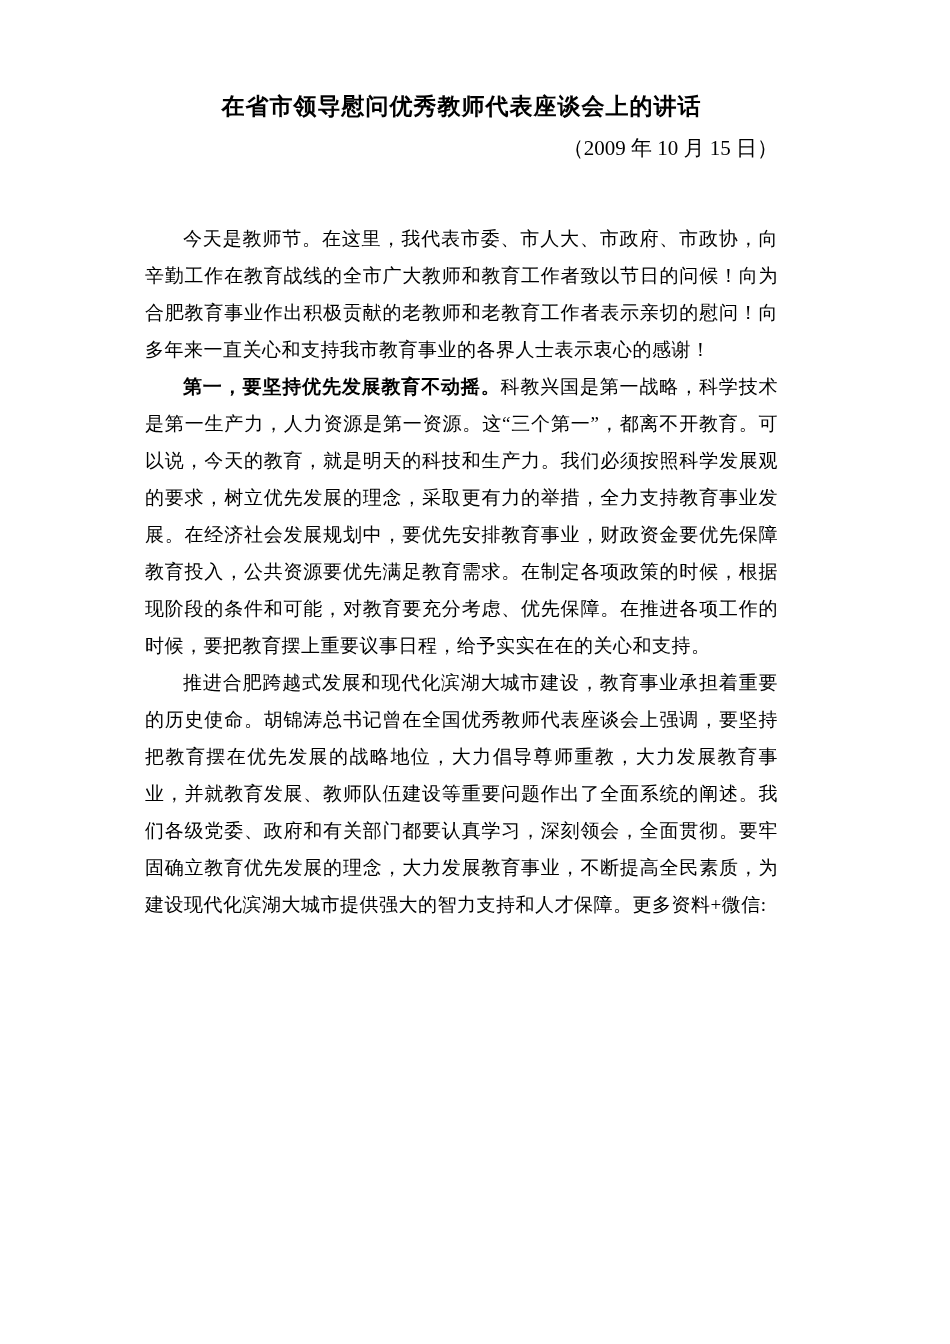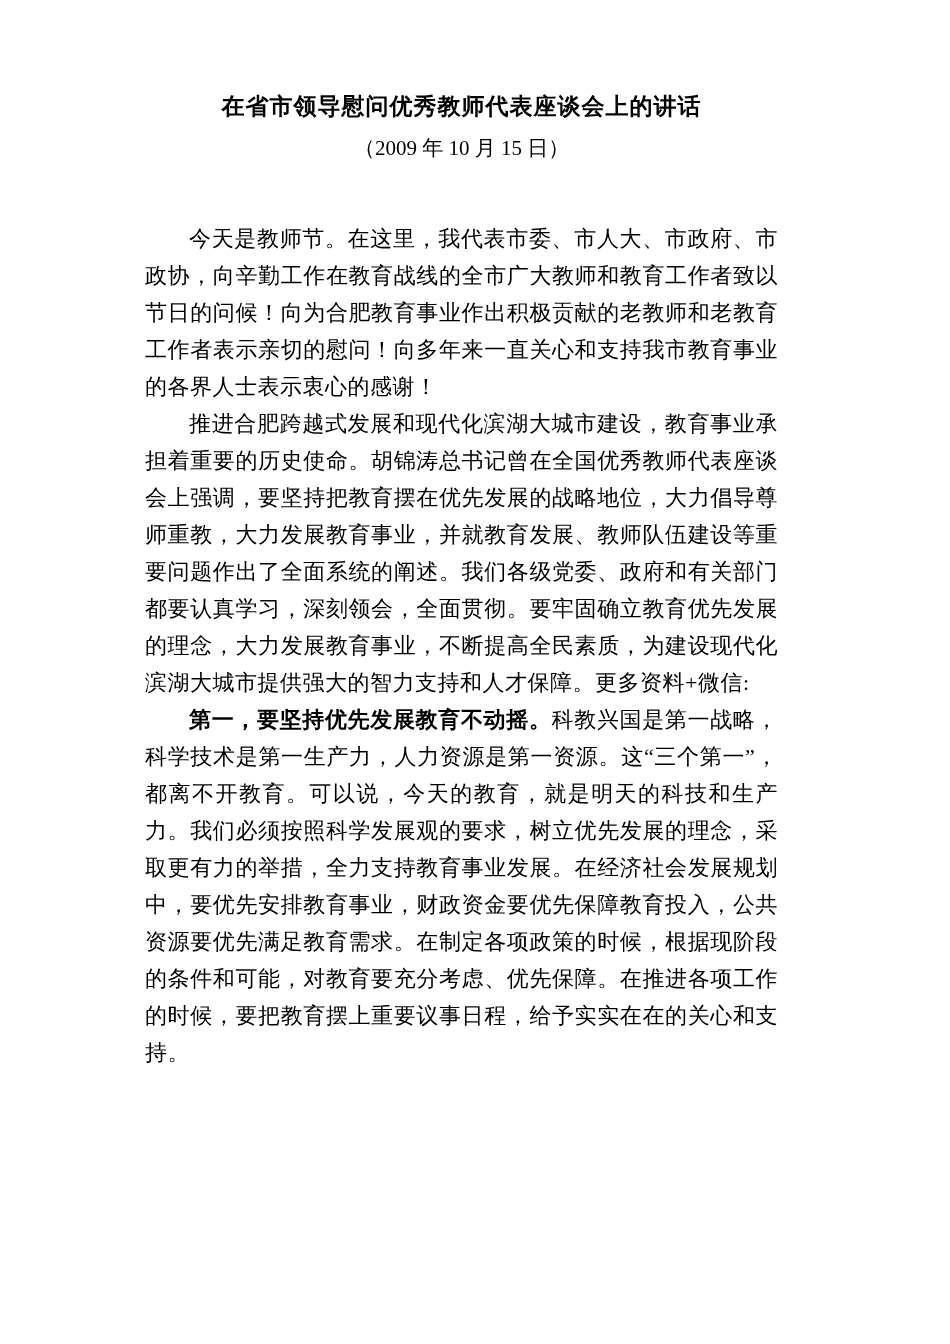--- a/index.html
+++ b/index.html
@@ -22,44 +22,44 @@
   .doc-title {
     margin: 0;
     text-align: center;
     font-size: 23px;
     font-weight: bold;
     letter-spacing: 1px;
     line-height: 30px;
   }
   .doc-date {
     margin: 12px 0 0 0;
-    text-align: center;
+    text-align: right;
     font-size: 21px;
     line-height: 28px;
   }
   .doc-body {
     margin-top: 58px;
   }
   .doc-body p.para {
     margin: 0;
-    font-size: 22px;
+    font-size: 19px;
     line-height: 37px;
     text-align: justify;
     text-indent: 2em;
     letter-spacing: 0.5px;
     word-break: break-all;
   }
   .doc-body p.para b.lead {
     font-weight: bold;
   }
 </style>
 </head>
 <body>
 
 <div class="page">
   <h1 class="doc-title">在省市领导慰问优秀教师代表座谈会上的讲话</h1>
   <div class="doc-date">（2009 年 10 月 15 日）</div>
   <div class="doc-body" id="doc-body">
       <p class="para">今天是教师节。在这里，我代表市委、市人大、市政府、市政协，向辛勤工作在教育战线的全市广大教师和教育工作者致以节日的问候！向为合肥教育事业作出积极贡献的老教师和老教育工作者表示亲切的慰问！向多年来一直关心和支持我市教育事业的各界人士表示衷心的感谢！</p>
+      <p class="para"><b class="lead">第一，要坚持优先发展教育不动摇。</b>科教兴国是第一战略，科学技术是第一生产力，人力资源是第一资源。这“三个第一”，都离不开教育。可以说，今天的教育，就是明天的科技和生产力。我们必须按照科学发展观的要求，树立优先发展的理念，采取更有力的举措，全力支持教育事业发展。在经济社会发展规划中，要优先安排教育事业，财政资金要优先保障教育投入，公共资源要优先满足教育需求。在制定各项政策的时候，根据现阶段的条件和可能，对教育要充分考虑、优先保障。在推进各项工作的时候，要把教育摆上重要议事日程，给予实实在在的关心和支持。</p>
       <p class="para">推进合肥跨越式发展和现代化滨湖大城市建设，教育事业承担着重要的历史使命。胡锦涛总书记曾在全国优秀教师代表座谈会上强调，要坚持把教育摆在优先发展的战略地位，大力倡导尊师重教，大力发展教育事业，并就教育发展、教师队伍建设等重要问题作出了全面系统的阐述。我们各级党委、政府和有关部门都要认真学习，深刻领会，全面贯彻。要牢固确立教育优先发展的理念，大力发展教育事业，不断提高全民素质，为建设现代化滨湖大城市提供强大的智力支持和人才保障。更多资料+微信:</p>
-      <p class="para"><b class="lead">第一，要坚持优先发展教育不动摇。</b>科教兴国是第一战略，科学技术是第一生产力，人力资源是第一资源。这“三个第一”，都离不开教育。可以说，今天的教育，就是明天的科技和生产力。我们必须按照科学发展观的要求，树立优先发展的理念，采取更有力的举措，全力支持教育事业发展。在经济社会发展规划中，要优先安排教育事业，财政资金要优先保障教育投入，公共资源要优先满足教育需求。在制定各项政策的时候，根据现阶段的条件和可能，对教育要充分考虑、优先保障。在推进各项工作的时候，要把教育摆上重要议事日程，给予实实在在的关心和支持。</p>
     </div>
 </div>
 
 </body></html>

